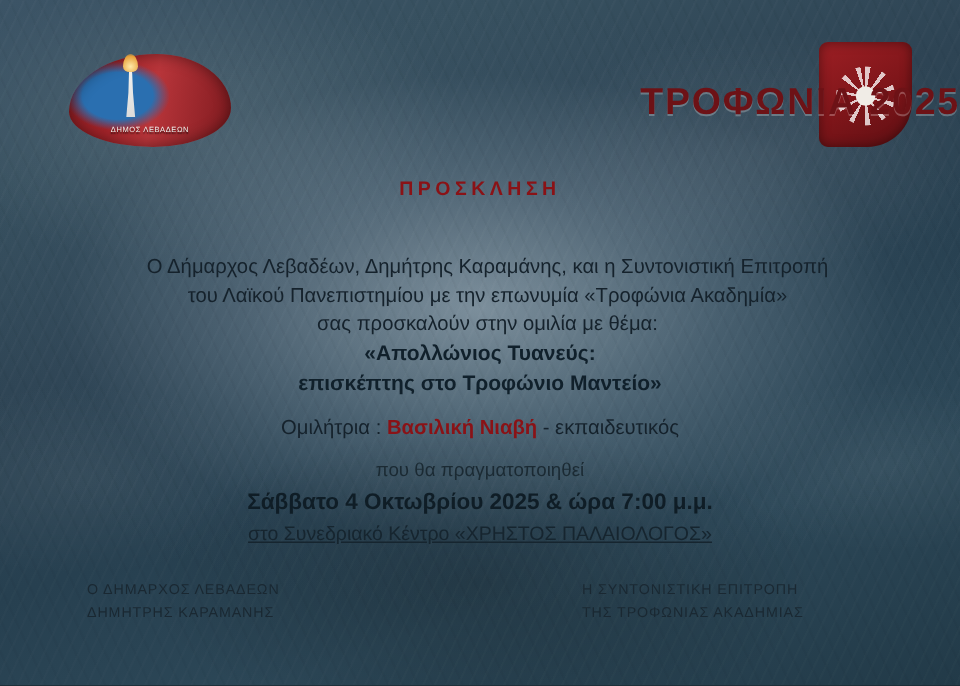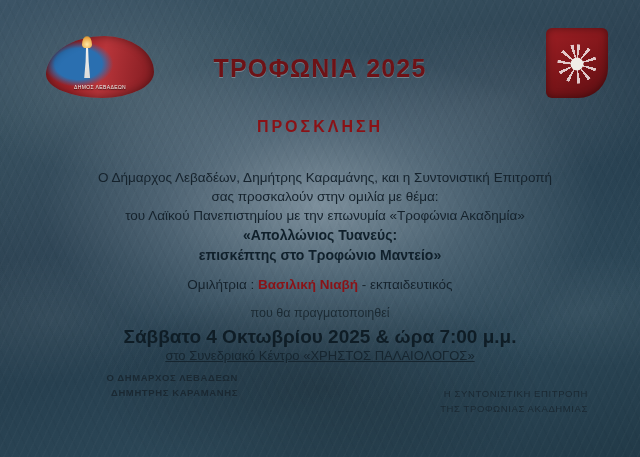--- a/index.html
+++ b/index.html
@@ -133,35 +133,35 @@
     border-radius: 50%;
     background: #f0ece6;
   }
 
   
   .title {
     position: absolute;
     top: 54px;
     left: 0;
     width: 100%;
-    text-align: center;
+    text-align: right;
     color: #6d1216;
     font-size: 25px;
     font-weight: bold;
     letter-spacing: 1.2px;
     text-shadow: 0 1px 0 rgba(255,255,255,0.25);
   }
   .subtitle {
     position: absolute;
     top: 118px;
     left: 0;
     width: 100%;
     text-align: center;
     color: #8a1216;
-    font-size: 16px;
+    font-size: 13px;
     font-weight: bold;
     letter-spacing: 3px;
   }
 
   .block {
     position: absolute;
     left: 0;
     width: 100%;
     text-align: center;
     color: #15222c;
@@ -192,48 +192,47 @@
     font-weight: bold;
   }
 
   .when-lead {
     top: 306px;
     font-size: 12.5px;
     color: #1b2a33;
   }
   .when {
     top: 326px;
-    font-size: 19px;
+    font-size: 15px;
     font-weight: bold;
     color: #0f1d26;
   }
   .where {
     top: 348px;
     font-size: 13px;
     color: #16252f;
     text-decoration: underline;
   }
 
   .sign-left {
     position: absolute;
     left: 58px;
-    top: 370px;
-    text-align: right;
+    top: 386px;
+    text-align: left;
     width: 180px;
     font-size: 9.5px;
     letter-spacing: 0.6px;
     color: #1a2832;
     line-height: 1.6;
-    font-weight: bold;
   }
   .sign-right {
     position: absolute;
     right: 52px;
     top: 386px;
-    text-align: right;
+    text-align: left;
     width: 200px;
     font-size: 9.5px;
     letter-spacing: 0.6px;
     color: #1a2832;
     line-height: 1.6;
   }
   .sign .ln { display: block; }
 </style>
 </head>
 <body>
@@ -254,22 +253,22 @@
     <div class="logo-right">
       <div class="spiral"></div>
       <div class="spiral-core"></div>
     </div>
 
     <div class="title">ΤΡΟΦΩΝΙΑ 2025</div>
     <div class="subtitle">ΠΡΟΣΚΛΗΣΗ</div>
 
     <div class="block intro">
       <span class="ln">Ο Δήμαρχος Λεβαδέων, Δημήτρης Καραμάνης, και η Συντονιστική Επιτροπή</span>
+      <span class="ln">του Λαϊκού Πανεπιστημίου με την επωνυμία «Τροφώνια Ακαδημία»</span>
       <span class="ln">σας προσκαλούν στην ομιλία με θέμα:</span>
-      <span class="ln">του Λαϊκού Πανεπιστημίου με την επωνυμία «Τροφώνια Ακαδημία»</span>
     </div>
 
     <div class="block theme">
       <span class="ln">«Απολλώνιος Τυανεύς:</span>
       <span class="ln">επισκέπτης στο Τροφώνιο Μαντείο»</span>
     </div>
 
     <div class="block speaker">
       <span>Ομιλήτρια : </span><span class="name">Βασιλική Νιαβή</span><span> - εκπαιδευτικός</span>
     </div>

